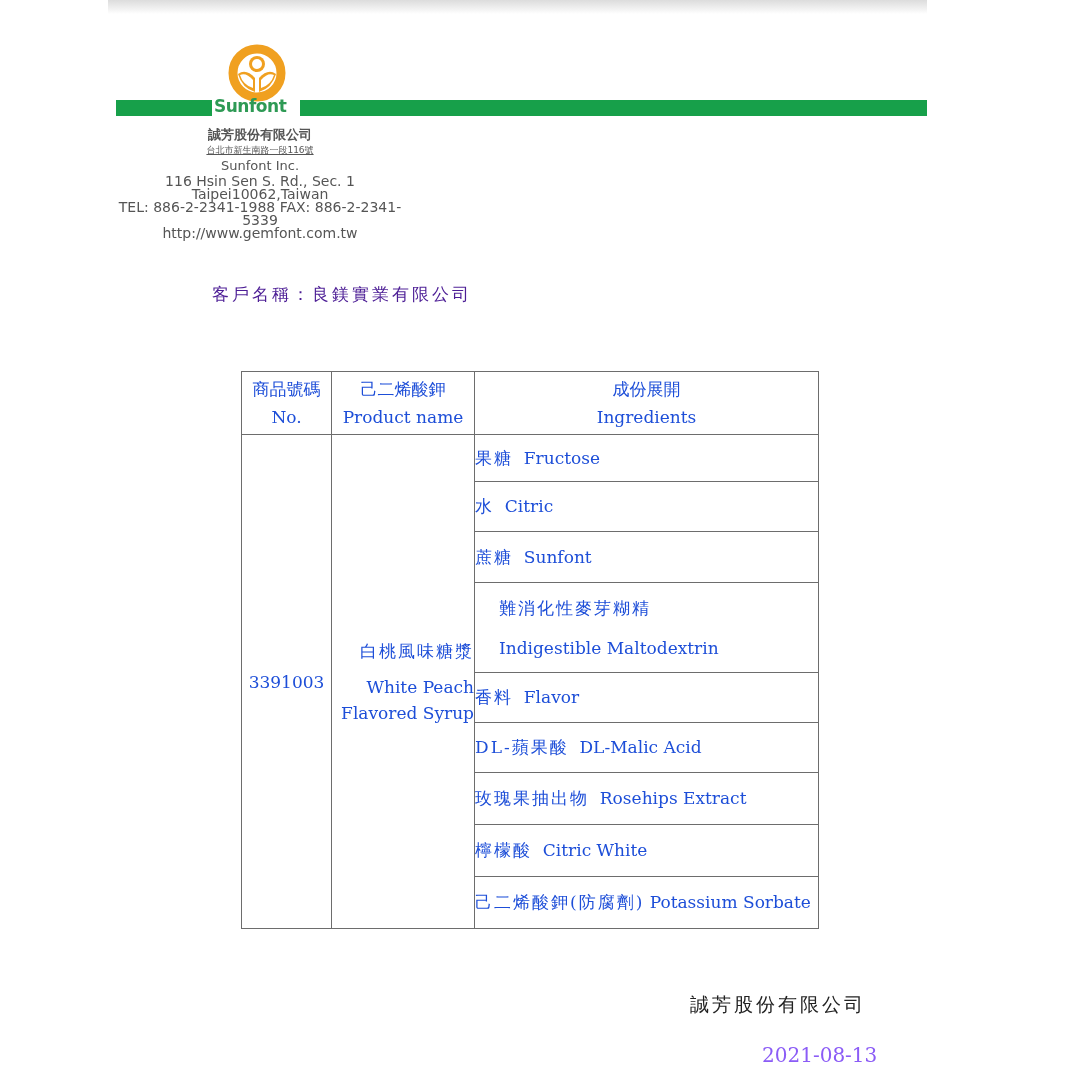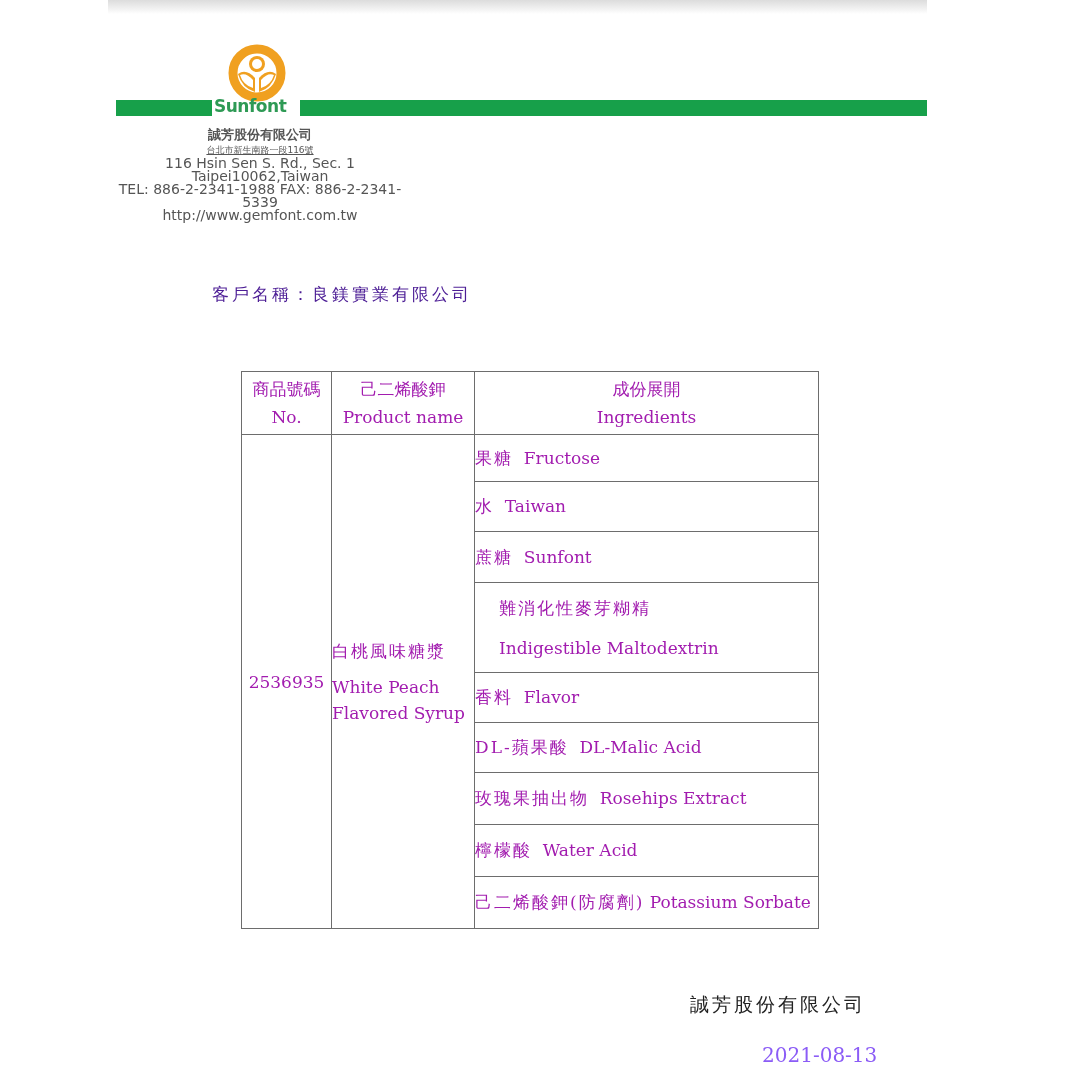--- a/index.html
+++ b/index.html
@@ -40,25 +40,25 @@
       font-size: 17px; letter-spacing: 3px; color: #4c1d95;
     }
 
     table.ing {
       position: absolute; left: 241px; top: 371px;
       border-collapse: collapse; table-layout: fixed;
       width: 577px;
     }
     table.ing td, table.ing th {
       border: 1.5px solid #6d6d6d; padding: 0; font-weight: normal;
-      font-size: 17px; color: #a21caf;
+      font-size: 17px; color: #1d4ed8;
     }
     th.hd { height: 62px; text-align: center; vertical-align: middle; line-height: 28px; }
     td.code { text-align: center; vertical-align: middle; }
-    td.pname { text-align: left; vertical-align: middle; line-height: 26px; margin-left: 6px; }
+    td.pname { text-align: right; vertical-align: middle; line-height: 26px; margin-left: 6px; }
     td.pname .zh { letter-spacing: 2px; margin-bottom: 10px; }
     td.ingr { padding-left: 8px; vertical-align: middle; white-space: nowrap; }
     td.ingr .zh { letter-spacing: 2px; }
     td.ingr.tall { line-height: 40px; padding-left: 24px; }
 
     .sign-company {
       position: absolute; left: 690px; top: 992px; font-size: 19px; letter-spacing: 3px; color: #222;
     }
     .sign-date {
       position: absolute; left: 762px; top: 1043px; font-size: 20px; color: #8b5cf6;
@@ -79,20 +79,21 @@
   <path d="M46 31 Q40 28 33 36 L33 44 Q43 41 46 31 Z" fill="#ffffff"></path>
 </svg>
 
 <div class="green-bar left"></div>
 <div class="brand-text">Sunfont</div>
 <div class="green-bar right"></div>
 
 <div class="letterhead">
   <div class="zh-name">誠芳股份有限公司</div>
   <div class="zh-addr">台北市新生南路一段116號</div>
+  <div class="en-name">Sunfont Inc.</div>
   <div class="en-addr">116 Hsin Sen S. Rd., Sec. 1 Taipei10062,Taiwan</div>
   <div class="tel">TEL: 886-2-2341-1988   FAX: 886-2-2341-5339</div>
   <div class="web">http://www.gemfont.com.tw</div>
 </div>
 
 <div class="customer">
   <span>客戶名稱：</span><span>良鎂實業有限公司</span>
 </div>
 
 <table class="ing">
@@ -112,51 +113,51 @@
         <div>Product name</div>
       </th>
       <th class="hd">
         <div>成份展開</div>
         <div>Ingredients</div>
       </th>
     </tr>
   </thead>
   <tbody>
     <tr style="height:47px">
-      <td class="code" rowspan="9">2536935</td>
+      <td class="code" rowspan="9">3391003</td>
       <td class="pname" rowspan="9">
         <div class="zh">白桃風味糖漿</div>
         <div>White Peach</div>
         <div>Flavored Syrup</div>
       </td>
       <td class="ingr"><span class="zh">果糖</span>&nbsp;&nbsp;<span>Fructose</span></td>
     </tr>
     <tr style="height:50px">
-      <td class="ingr"><span class="zh">水</span>&nbsp;&nbsp;<span>Taiwan</span></td>
+      <td class="ingr"><span class="zh">水</span>&nbsp;&nbsp;<span>Citric</span></td>
     </tr>
     <tr style="height:51px">
       <td class="ingr"><span class="zh">蔗糖</span>&nbsp;&nbsp;<span>Sunfont</span></td>
     </tr>
     <tr style="height:90px">
       <td class="ingr tall">
           <div class="zh">難消化性麥芽糊精</div>
           <div>Indigestible Maltodextrin</div>
         </td>
     </tr>
     <tr style="height:50px">
       <td class="ingr"><span class="zh">香料</span>&nbsp;&nbsp;<span>Flavor</span></td>
     </tr>
     <tr style="height:50px">
       <td class="ingr"><span class="zh">DL-蘋果酸</span>&nbsp;&nbsp;<span>DL-Malic Acid</span></td>
     </tr>
     <tr style="height:52px">
       <td class="ingr"><span class="zh">玫瑰果抽出物</span>&nbsp;&nbsp;<span>Rosehips Extract</span></td>
     </tr>
     <tr style="height:52px">
-      <td class="ingr"><span class="zh">檸檬酸</span>&nbsp;&nbsp;<span>Water Acid</span></td>
+      <td class="ingr"><span class="zh">檸檬酸</span>&nbsp;&nbsp;<span>Citric White</span></td>
     </tr>
     <tr style="height:52px">
       <td class="ingr"><span class="zh">己二烯酸鉀(防腐劑)</span>&nbsp;<span>Potassium Sorbate</span></td>
     </tr>
   </tbody>
 </table>
 
 <div class="sign-company">誠芳股份有限公司</div>
 <div class="sign-date">2021-08-13</div>
 

